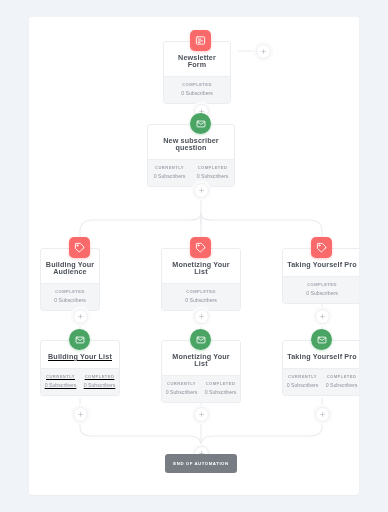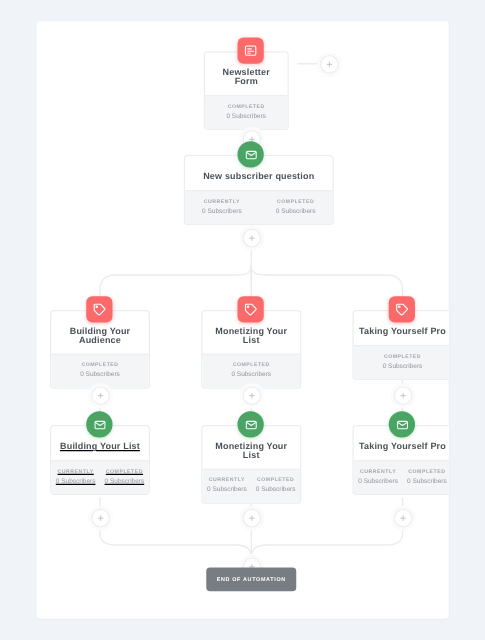--- a/index.html
+++ b/index.html
@@ -222,21 +222,21 @@
         <line x1="1.2" y1="5" x2="8.8" y2="5"></line>
     </svg>
   </div>
 
   <div class="badge badge-circle" style="left:161px; top:96px;">
     <svg width="10" height="10" viewBox="0 0 24 24" fill="none" stroke="#ffffff" stroke-width="2" stroke-linecap="round" stroke-linejoin="round">
       <rect x="2.5" y="5" width="19" height="14" rx="2"></rect>
       <path d="M3 7 L12 13 L21 7"></path>
     </svg>
   </div>
-  <div class="node" style="left:118px; top:107px; width:120px;">
+  <div class="node" style="left:118px; top:107px; width:88px;">
     <div class="node-title">New subscriber question</div>
     <div class="node-stats">
       <div class="stat">
         <span class="stat-label">CURRENTLY</span>
         <span class="stat-value">0 Subscribers</span>
       </div>
       <div class="stat">
         <span class="stat-label">COMPLETED</span>
         <span class="stat-value">0 Subscribers</span>
       </div>
@@ -249,21 +249,21 @@
         <line x1="1.2" y1="5" x2="8.8" y2="5"></line>
     </svg>
   </div>
 
   <div class="badge badge-tag" style="left:40px; top:220px;">
     <svg width="11" height="11" viewBox="0 0 24 24" fill="none" stroke="#ffffff" stroke-width="2" stroke-linecap="round" stroke-linejoin="round">
       <path d="M20.6 13.2 L12.8 21 a1.8 1.8 0 0 1-2.6 0 L3 13.8 V4.2 a1.2 1.2 0 0 1 1.2-1.2 h9.6 l7 7 a1.8 1.8 0 0 1-.2 3.2z"></path>
       <circle cx="7.4" cy="7.4" r="1.3"></circle>
     </svg>
   </div>
-  <div class="node" style="left:11px; top:231px; width:80px;">
+  <div class="node" style="left:11px; top:231px; width:60px;">
     <div class="node-title">Building Your Audience</div>
     <div class="node-stats">
       <div class="stat">
         <span class="stat-label">COMPLETED</span>
         <span class="stat-value">0 Subscribers</span>
       </div>
     </div>
   </div>
 
   <div class="badge badge-tag" style="left:161px; top:220px;">

